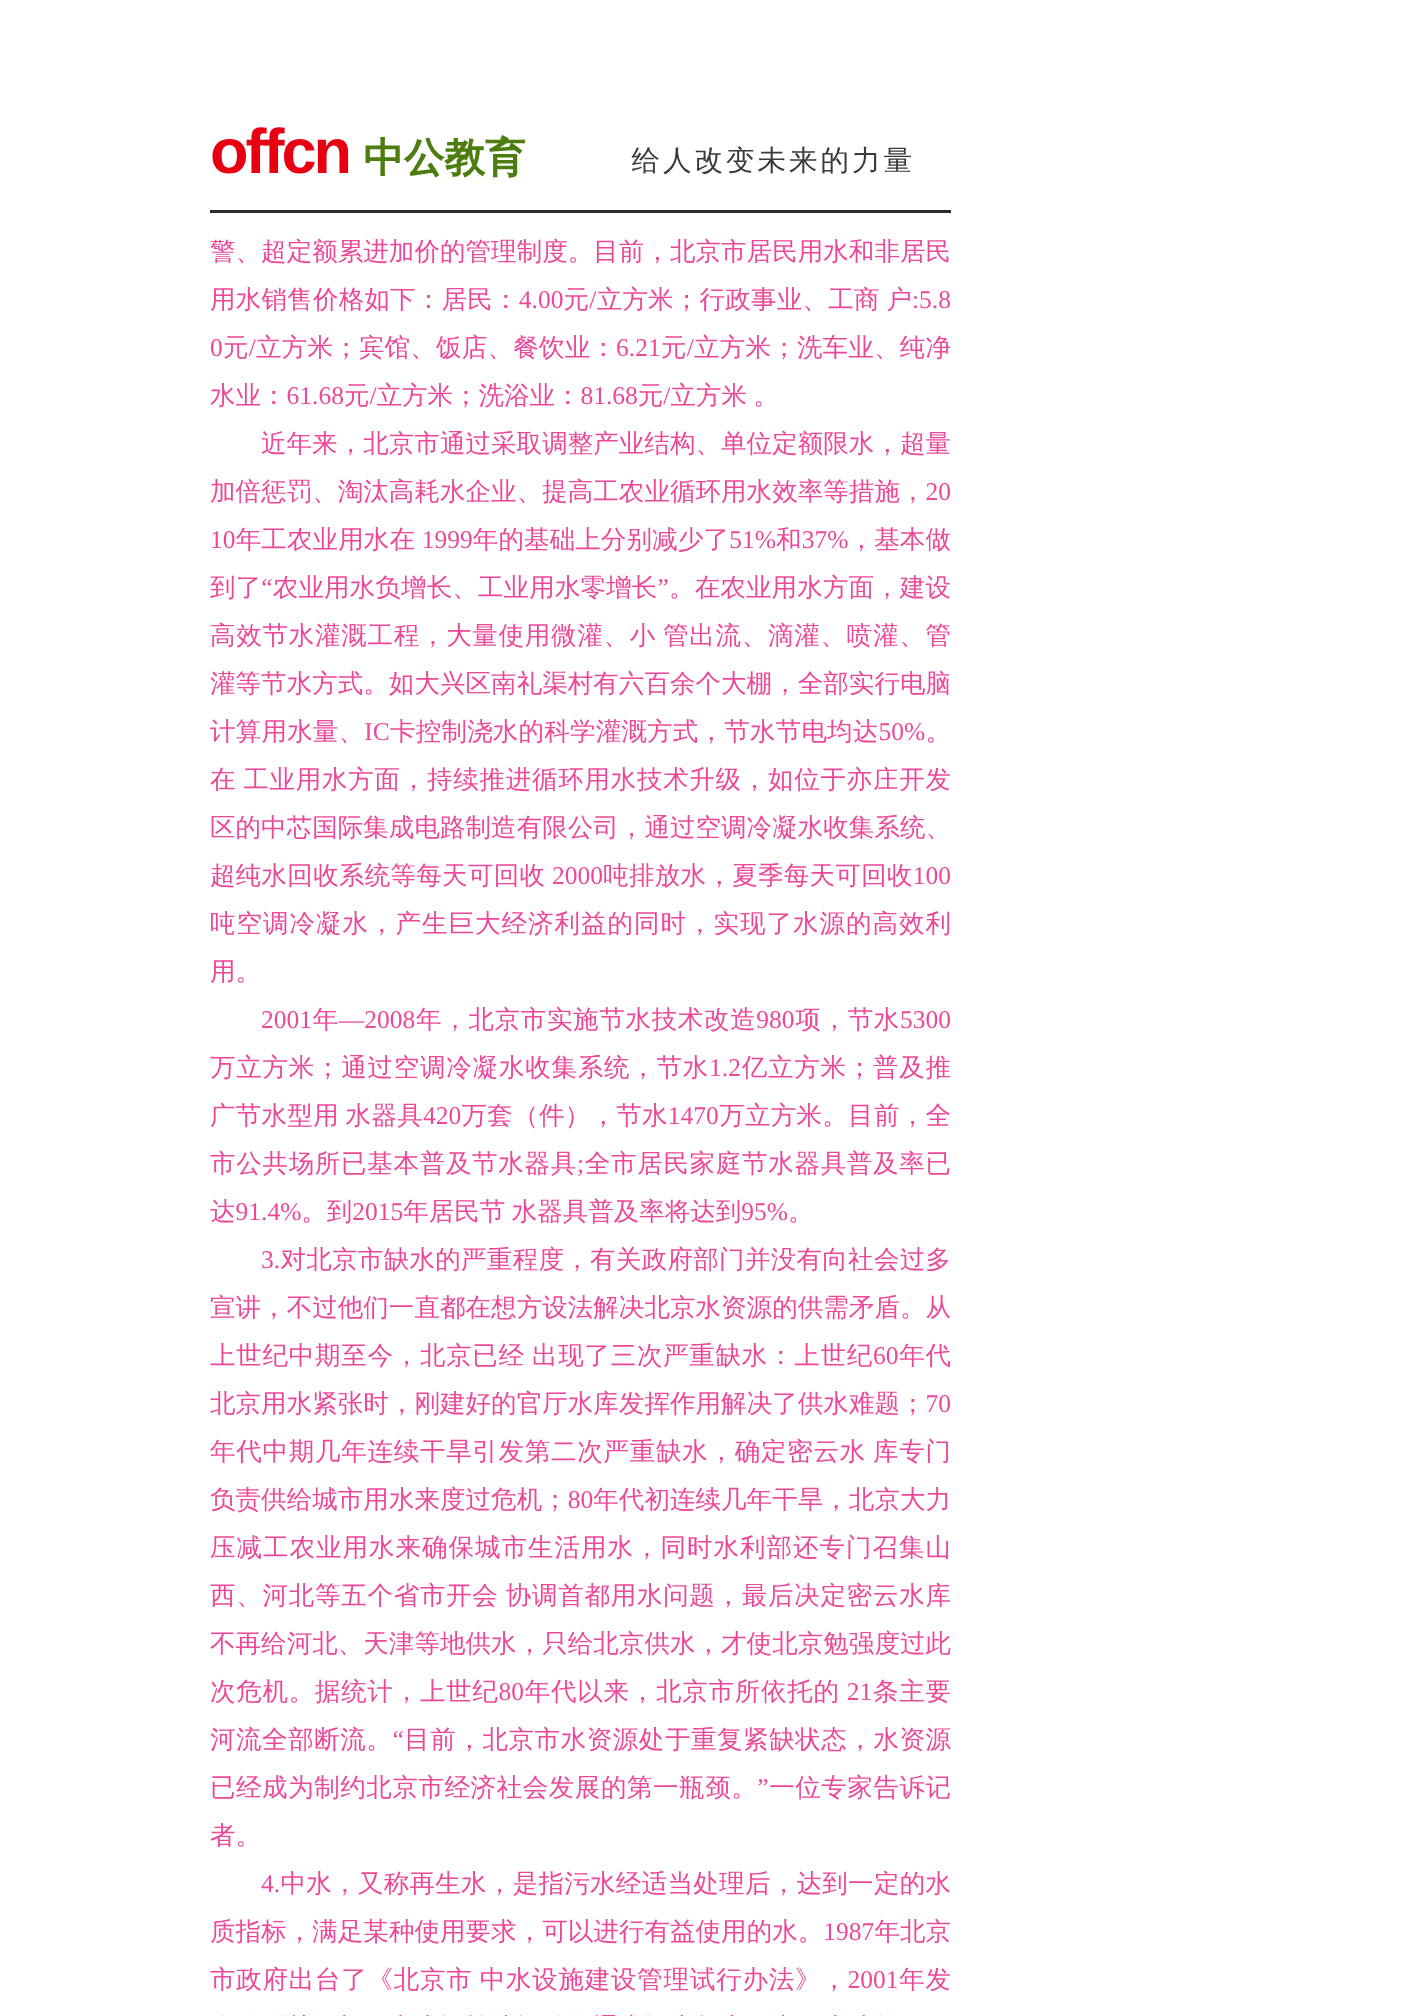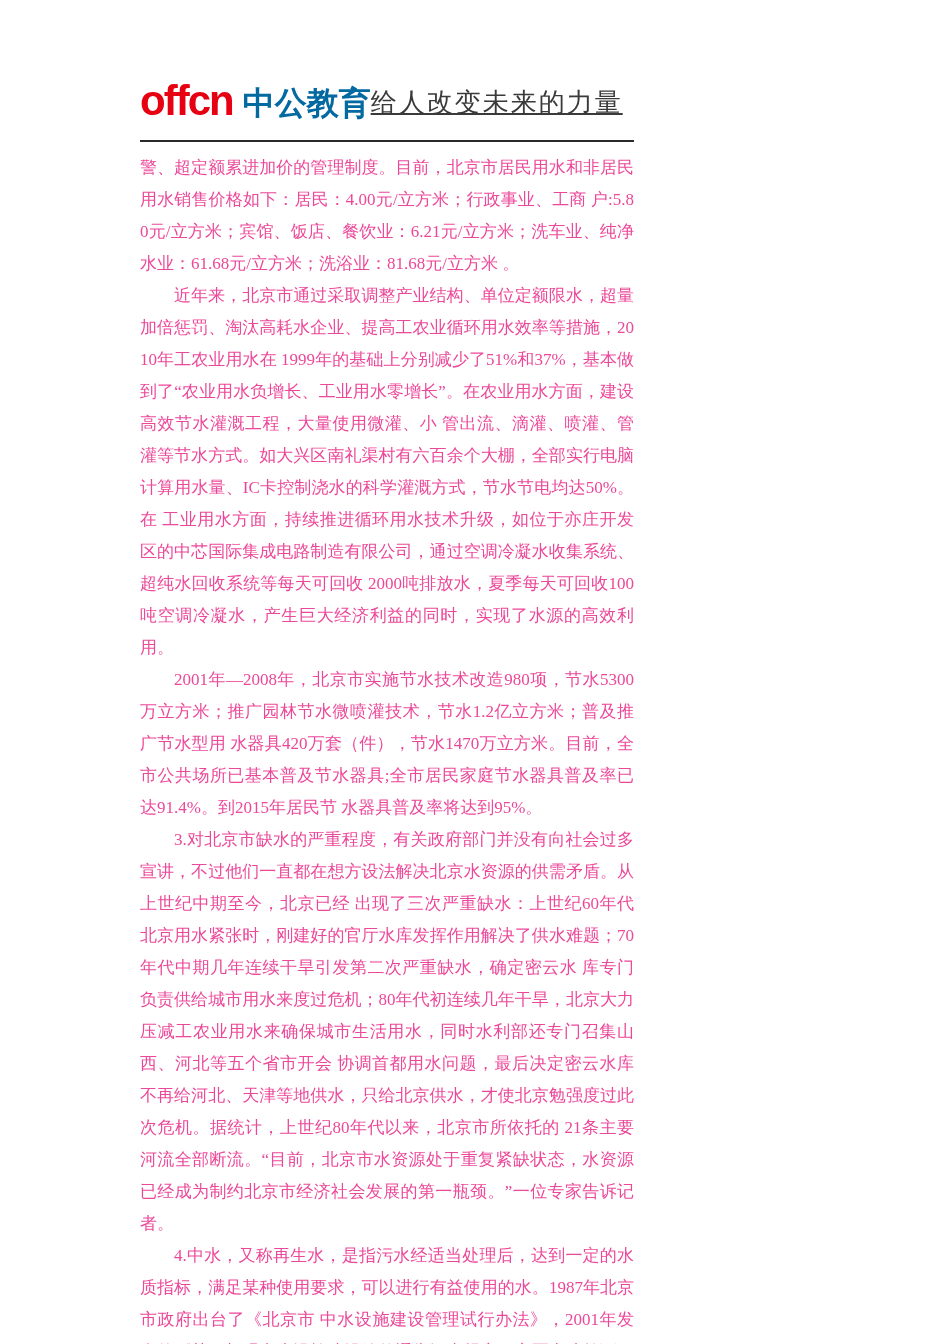--- a/index.html
+++ b/index.html
@@ -32,34 +32,33 @@
   .logo-en {
     font-family: "Liberation Sans", sans-serif;
     font-weight: 800;
     font-size: 42px;
     letter-spacing: -2px;
     color: #e60012;
   }
   .logo-cn {
     font-family: "Liberation Sans", sans-serif;
     font-weight: 700;
-    font-size: 32px;
-    color: #0369a1;
+    font-size: 27px;
+    color: #4d7c0f;
     margin-left: 10px;
     position: relative;
     top: -3px;
   }
   .tagline {
-    font-size: 26px;
+    font-size: 19px;
     color: #3a3a3a;
     padding-right: 24px;
     padding-bottom: 2px;
     letter-spacing: 2px;
     white-space: nowrap;
-    text-decoration: underline;
   }
   .rule {
     margin-top: 18px;
     border-top: 2px solid #2a2a2a;
     height: 0;
   }
   .content {
     margin-top: 10px;
     font-size: 17px;
     line-height: 32px;
@@ -85,18 +84,18 @@
       <span class="logo-cn">中公教育</span>
     </div>
     <div class="tagline">给人改变未来的力量</div>
   </header>
 
   <div class="rule"></div>
 
   <main class="content">
     <p>警、超定额累进加价的管理制度。目前，北京市居民用水和非居民用水销售价格如下：居民：4.00元/立方米；行政事业、工商 户:5.80元/立方米；宾馆、饭店、餐饮业：6.21元/立方米；洗车业、纯净水业：61.68元/立方米；洗浴业：81.68元/立方米 。</p>
     <p class="indent">近年来，北京市通过采取调整产业结构、单位定额限水，超量加倍惩罚、淘汰高耗水企业、提高工农业循环用水效率等措施，2010年工农业用水在 1999年的基础上分别减少了51%和37%，基本做到了“农业用水负增长、工业用水零增长”。在农业用水方面，建设高效节水灌溉工程，大量使用微灌、小 管出流、滴灌、喷灌、管灌等节水方式。如大兴区南礼渠村有六百余个大棚，全部实行电脑计算用水量、IC卡控制浇水的科学灌溉方式，节水节电均达50%。在 工业用水方面，持续推进循环用水技术升级，如位于亦庄开发区的中芯国际集成电路制造有限公司，通过空调冷凝水收集系统、超纯水回收系统等每天可回收 2000吨排放水，夏季每天可回收100吨空调冷凝水，产生巨大经济利益的同时，实现了水源的高效利用。</p>
-    <p class="indent">2001年—2008年，北京市实施节水技术改造980项，节水5300万立方米；推广园林节水微喷灌技术，节水1.2亿立方米；普及推广节水型用 水器具420万套（件），节水1470万立方米。目前，全市公共场所已基本普及节水器具;全市居民家庭节水器具普及率已达91.4%。到2015年居民节 水器具普及率将达到95%。</p>
+    <p class="indent">2001年—2008年，北京市实施节水技术改造980项，节水5300万立方米；通过空调冷凝水收集系统，节水1.2亿立方米；普及推广节水型用 水器具420万套（件），节水1470万立方米。目前，全市公共场所已基本普及节水器具;全市居民家庭节水器具普及率已达91.4%。到2015年居民节 水器具普及率将达到95%。</p>
     <p class="indent">3.对北京市缺水的严重程度，有关政府部门并没有向社会过多宣讲，不过他们一直都在想方设法解决北京水资源的供需矛盾。从上世纪中期至今，北京已经 出现了三次严重缺水：上世纪60年代北京用水紧张时，刚建好的官厅水库发挥作用解决了供水难题；70年代中期几年连续干旱引发第二次严重缺水，确定密云水 库专门负责供给城市用水来度过危机；80年代初连续几年干旱，北京大力压减工农业用水来确保城市生活用水，同时水利部还专门召集山西、河北等五个省市开会 协调首都用水问题，最后决定密云水库不再给河北、天津等地供水，只给北京供水，才使北京勉强度过此次危机。据统计，上世纪80年代以来，北京市所依托的 21条主要河流全部断流。“目前，北京市水资源处于重复紧缺状态，水资源已经成为制约北京市经济社会发展的第一瓶颈。”一位专家告诉记者。</p>
     <p class="indent">4.中水，又称再生水，是指污水经适当处理后，达到一定的水质指标，满足某种使用要求，可以进行有益使用的水。1987年北京市政府出台了《北京市 中水设施建设管理试行办法》，2001年发布的《关于加强中水设施建设管的通告》中规定：市区内建筑面积5万平方米以上，或者可回收水量每天在150立方 米以上的新建居住区和集中建筑区，必须建设中水设施。2005年发布的《关于加强小区中水设施管理的通知》要求加强小区中水设施的监管。但是由于中水设施 只是小区建设项目的附属设施。审批部门对开发商的中水设施建设方案的审核重视不够，节水管理部门又力不能及，使中水设施方案的审核、工程验收、运行过程中</p>
   </main>
 
 </div>
 
 </body></html>

